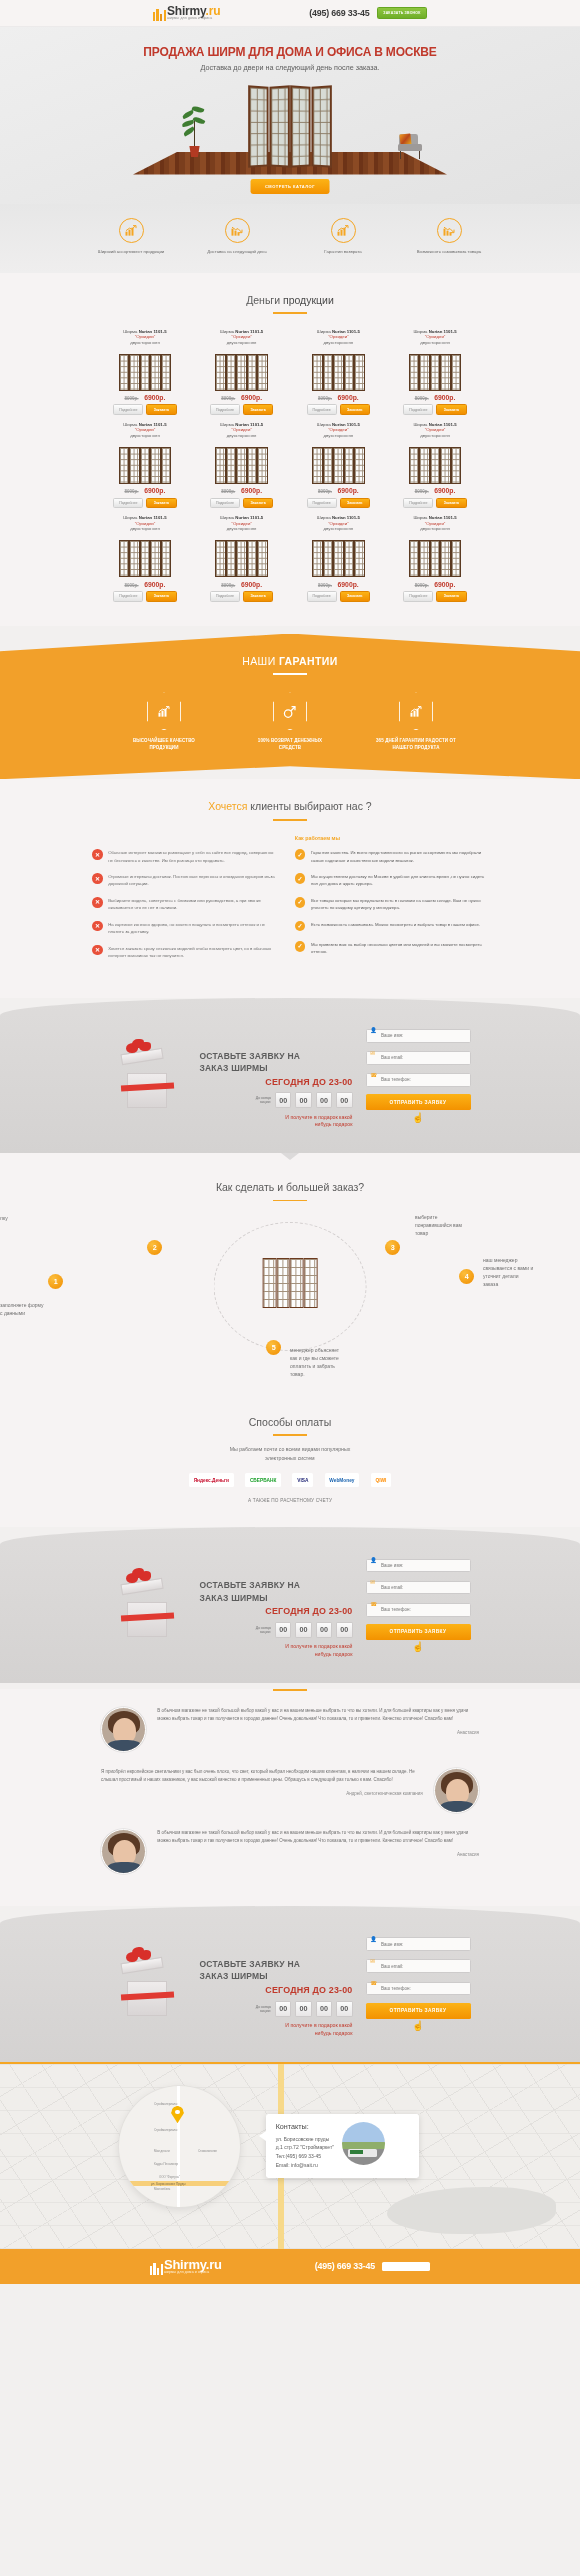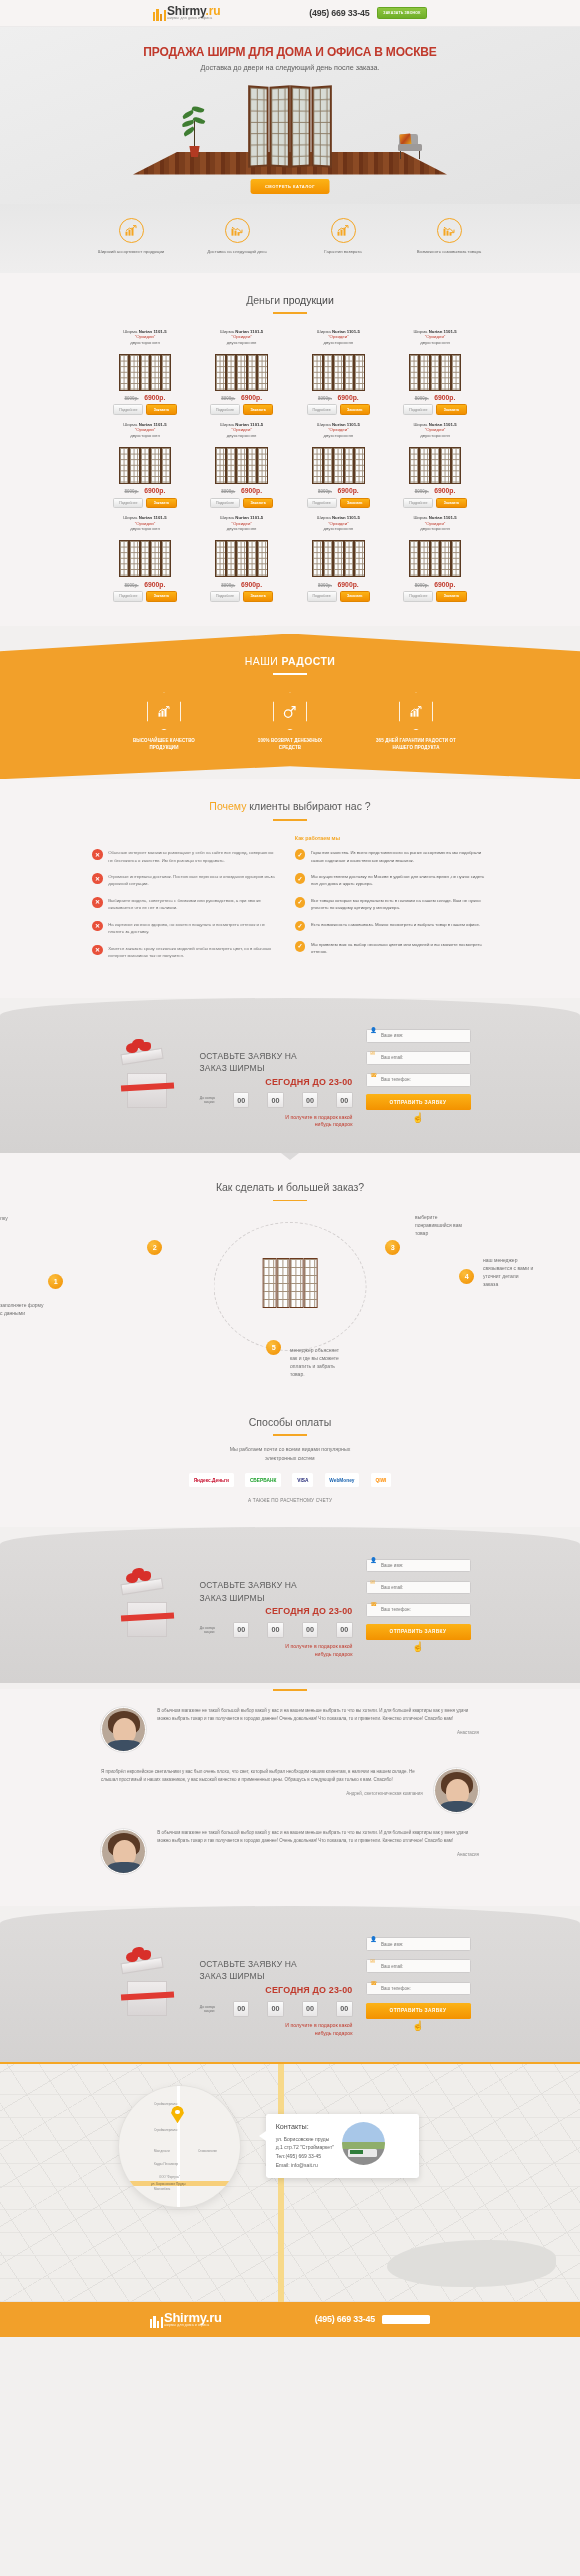--- a/index.html
+++ b/index.html
@@ -152,23 +152,23 @@
   .gift { width: 77px; height: 74px; position: relative; }
   .gift .boxbody { position: absolute; bottom: 3.2px; left: 17.7px; width: 40px; height: 35px;
      background: linear-gradient(#efecec,#d9d5d5); border: 0.8px solid #cfcaca; }
   .gift .lid { position: absolute; top: 14.5px; left: 11.3px; width: 42px; height: 10.5px;
      background: linear-gradient(#f4f2f2,#ddd9d9); border: 0.8px solid #cfcaca; transform: rotate(-9deg); }
   .gift .bow { position: absolute; top: 1.6px; left: 16px; width: 27px; height: 21px; }
   .gift .bow i { position: absolute; width: 12px; height: 9.7px; background: #d8302a; border-radius: 60% 40% 50% 50%; }
   .gift .ribbonv { position: absolute; bottom: 3.2px; left: 33px; width: 6.4px; height: 35px; background: #d8302a; }
   .gift .ribbonh { position: absolute; bottom: 21px; left: 11.3px; width: 53px; height: 5.6px; background: #e03a32; transform: rotate(-3deg);}
   .cta-mid { width: 153px; }
-  .cta-mid h3 { font-size: 8.5px; color: #5c5c5c; font-weight: normal; line-height: 1.45; letter-spacing: 0.2px; margin-top: 31px; }
+  .cta-mid h3 { font-size: 8.5px; color: #5c5c5c; font-weight: bold; line-height: 1.45; letter-spacing: 0.2px; margin-top: 31px; }
   .cta-mid .today { font-size: 8.9px; color: #c0392b; font-weight: bold; text-align: right; margin-top: 2.4px; letter-spacing: 0.2px;}
-  .timer { display: flex; align-items: center; gap: 18px; justify-content: flex-end; margin-top: 5.6px; }
+  .timer { display: flex; align-items: center; gap: 4px; justify-content: flex-end; margin-top: 5.6px; }
   .timer .lab { font-size: 3.4px; color: #8a8a8a; line-height: 1.2; text-align: right; width: 21px; font-weight:bold;}
   .tbox { background: linear-gradient(#fbfbfb,#e8e6e6); border: 0.8px solid #cdcaca; border-radius: 1.6px;
      padding: 2.4px 3.2px; font-size: 7.2px; font-weight: bold; color: #5d5d5d; }
   .cta-mid .gifttxt { font-size: 5.2px; color: #c0392b; text-align: right; margin-top: 5.6px; line-height: 1.5; }
   .cta-form { width: 105px; }
   .field { position: relative; margin-bottom: 4.8px; }
   .field input {
     width: 100%; height: 13.7px; border: 0.8px solid #cdcbcb; border-radius: 1.6px;
     background: #fbfaf9; padding-left: 14.5px; font-size: 4.5px; color: #9a9a9a;
     font-family: "Liberation Sans", sans-serif;
@@ -208,21 +208,21 @@
   .review.rev { flex-direction: row-reverse; }
   .ava { flex: 0 0 auto; width: 45px; height: 45px; border-radius: 50%; border: 1.6px solid #fff;
      box-shadow: 0 0 0 0.8px #e0dede; overflow: hidden; background: #b9a899; position: relative;}
   .ava .face { position: absolute; left: 11.3px; top: 9.7px; width: 22.5px; height: 26px; border-radius: 50% 50% 45% 45%; background: #e8c3a6;}
   .ava .hair { position: absolute; left: 6.4px; top: 3.2px; width: 32px; height: 24px; border-radius: 50% 50% 40% 40%; background: #5a3a26;}
   .ava .body { position: absolute; left: 4.8px; bottom: -4.8px; width: 35px; height: 16px; border-radius: 40% 40% 0 0; background: #3d4f63;}
   .rtxt { font-size: 4.5px; color: #6f6f6f; line-height: 1.8; }
   .rname { font-size: 4.5px; color: #8a8a8a; text-align: right; margin-top: 6.4px; }
 
   
-  .mapsec { position: relative; height: 240px; border-top: 2.4px solid #f5a623; background: #4d7c0f; overflow: hidden;}
+  .mapsec { position: relative; height: 187px; border-top: 2.4px solid #f5a623; background: #4d7c0f; overflow: hidden;}
   .mapbg { position: absolute; inset: 0;
     background:
       linear-gradient(90deg, transparent 0 48%, #f7d98a 48% 49%, transparent 49%),
       repeating-linear-gradient(57deg, #e2e0dd 0 0.8px, transparent 0.8px 27px),
       repeating-linear-gradient(-31deg, #e2e0dd 0 0.8px, transparent 0.8px 33px),
       repeating-linear-gradient(0deg, #e6e4e1 0 0.8px, transparent 0.8px 23px),
       #f0eeeb; }
   .mapwater { position: absolute; right: 24px; bottom: 14.5px; width: 169px; height: 47px;
      background: #dfdedb; border-radius: 60% 40% 50% 45%; }
   .maplens { position: absolute; left: 119px; top: 22.5px; width: 121px; height: 121px; border-radius: 50%;
@@ -607,21 +607,21 @@
    <div class="btnrow">
      <button class="btn-more">Подробнее</button>
      <button class="btn-order">Заказать</button>
    </div>
  </div>
       </div>
   </div>
 
   <div class="guar">
     <h2>
-      <span>НАШИ </span><b>РАДОСТИ</b>
+      <span>НАШИ </span><b>ГАРАНТИИ</b>
     </h2>
     <div class="rule"></div>
     <div class="grow" id="guarantee-row">
  <div class="gitem">
    <div class="hex">
             <svg width="12" height="11.3" viewBox="0 0 24 22">
               <rect x="1" y="13" width="4" height="8" fill="#ffffff"></rect>
               <rect x="7" y="9" width="4" height="12" fill="#ffffff"></rect>
               <rect x="13" y="5" width="4" height="16" fill="#ffffff"></rect>
               <path d="M2 11 L9 6 L14 8 L21 1" stroke="#ffffff" stroke-width="2" fill="none"></path>
@@ -650,21 +650,21 @@
               <path d="M16 1 L22 1 L22 6" stroke="#ffffff" stroke-width="2" fill="none"></path>
             </svg>
           </div>
    <div class="lbl">365 ДНЕЙ ГАРАНТИИ РАДОСТИ ОТ НАШЕГО ПРОДУКТА</div>
  </div>
       </div>
   </div>
 
   <div class="why">
     <div class="sec-title">
-      <span class="acc">Почему</span><span> клиенты выбирают нас ?</span>
+      <span class="acc">Хочется</span><span> клиенты выбирают нас ?</span>
     </div>
     <div class="rule"></div>
     <div class="why-cols">
       <div>
         <div class="col-head"></div>
         <div id="why-left">
  <div class="wrow">
    <div class="badge no">✕</div>
    <div class="txt">Обычные интернет магазины размещают у себя на сайте все подряд, совершенно не беспокоясь о качестве. Им без разницы что продавать.</div>
  </div>

